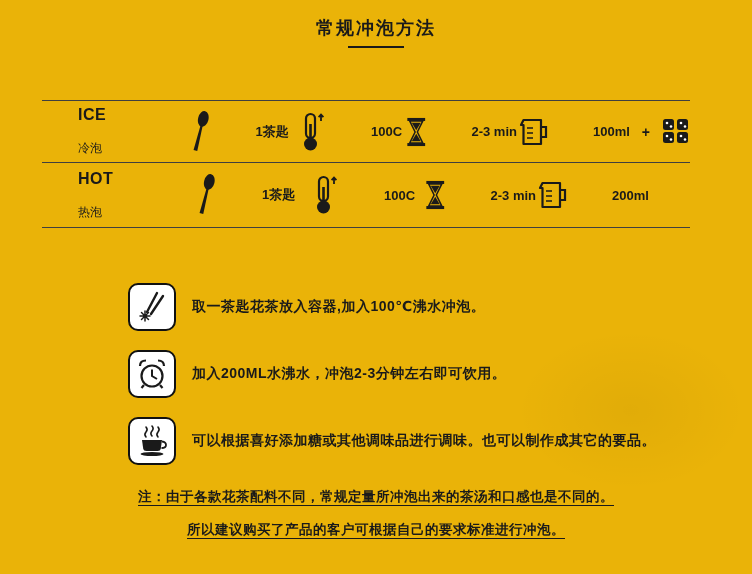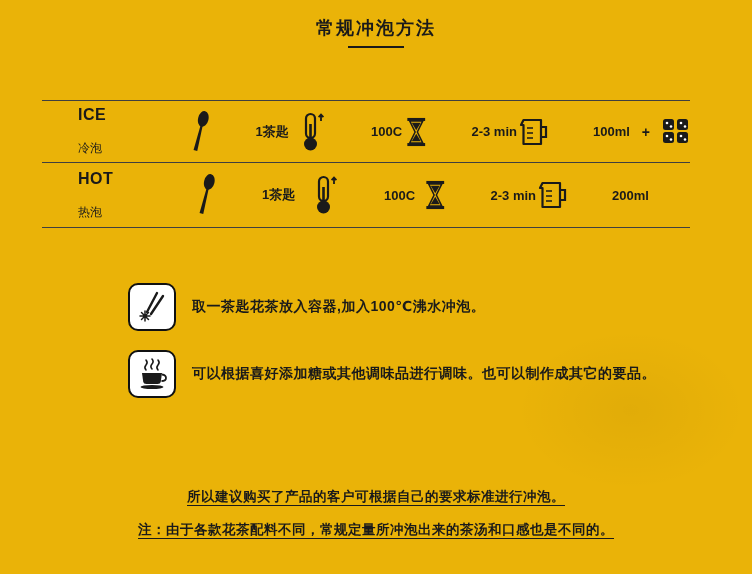--- a/index.html
+++ b/index.html
@@ -198,37 +198,50 @@
             <path d="M4 25 L14 25"></path>
             <path d="M5.5 21.5 L12.5 28.5"></path>
             <path d="M12.5 21.5 L5.5 28.5"></path>
           </g>
           <circle cx="9" cy="25" r="2" fill="#1a1a1a"></circle>
         </svg>
       </div>
       <div class="step-text">取一茶匙花茶放入容器,加入100℃沸水冲泡。</div>
     </div>
 
+    <div class="step">
+      <div class="step-icon-box">
+        <svg width="34" height="34" viewBox="0 0 34 34">
+          <circle cx="17" cy="19" r="10.5" fill="none" stroke="#1a1a1a" stroke-width="2.2"></circle>
+          <path d="M17 12.5 V19 L22 22" fill="none" stroke="#1a1a1a" stroke-width="2"></path>
+          <path d="M5 9 Q5 3.5 11 3.5" fill="none" stroke="#1a1a1a" stroke-width="2.2"></path>
+          <path d="M23 3.5 Q29 3.5 29 9" fill="none" stroke="#1a1a1a" stroke-width="2.2"></path>
+          <path d="M9 28 L6.5 31" stroke="#1a1a1a" stroke-width="2.2"></path>
+          <path d="M25 28 L27.5 31" stroke="#1a1a1a" stroke-width="2.2"></path>
+        </svg>
+      </div>
+      <div class="step-text">加入200ML水沸水，冲泡2-3分钟左右即可饮用。</div>
+    </div>
 
     <div class="step">
       <div class="step-icon-box">
         <svg width="34" height="32" viewBox="0 0 34 32">
           <g stroke="#1a1a1a" stroke-width="1.6" fill="none" stroke-linecap="round">
             <path d="M11 2 q2.2 2.5 0 5 q-2.2 2.5 0 5"></path>
             <path d="M17 1 q2.2 2.5 0 5 q-2.2 2.5 0 5"></path>
             <path d="M23 2 q2.2 2.5 0 5 q-2.2 2.5 0 5"></path>
           </g>
           <path d="M7 15 H27 L25.8 23.5 Q25.4 26 22.5 26 H11.5 Q8.6 26 8.2 23.5 Z" fill="#1a1a1a"></path>
           <path d="M27 16.5 q4 .5 4 3.5 q0 3 -4.5 3" fill="none" stroke="#1a1a1a" stroke-width="1.8"></path>
           <ellipse cx="17" cy="29" rx="11.5" ry="2" fill="#1a1a1a"></ellipse>
         </svg>
       </div>
       <div class="step-text">可以根据喜好添加糖或其他调味品进行调味。也可以制作成其它的要品。</div>
     </div>
 
   </section>
 
   <section class="notes">
+    <div class="note">注：由于各款花茶配料不同，常规定量所冲泡出来的茶汤和口感也是不同的。</div>
     <div class="note">所以建议购买了产品的客户可根据自己的要求标准进行冲泡。</div>
-    <div class="note">注：由于各款花茶配料不同，常规定量所冲泡出来的茶汤和口感也是不同的。</div>
   </section>
 
 </div>
 
 </body></html>

